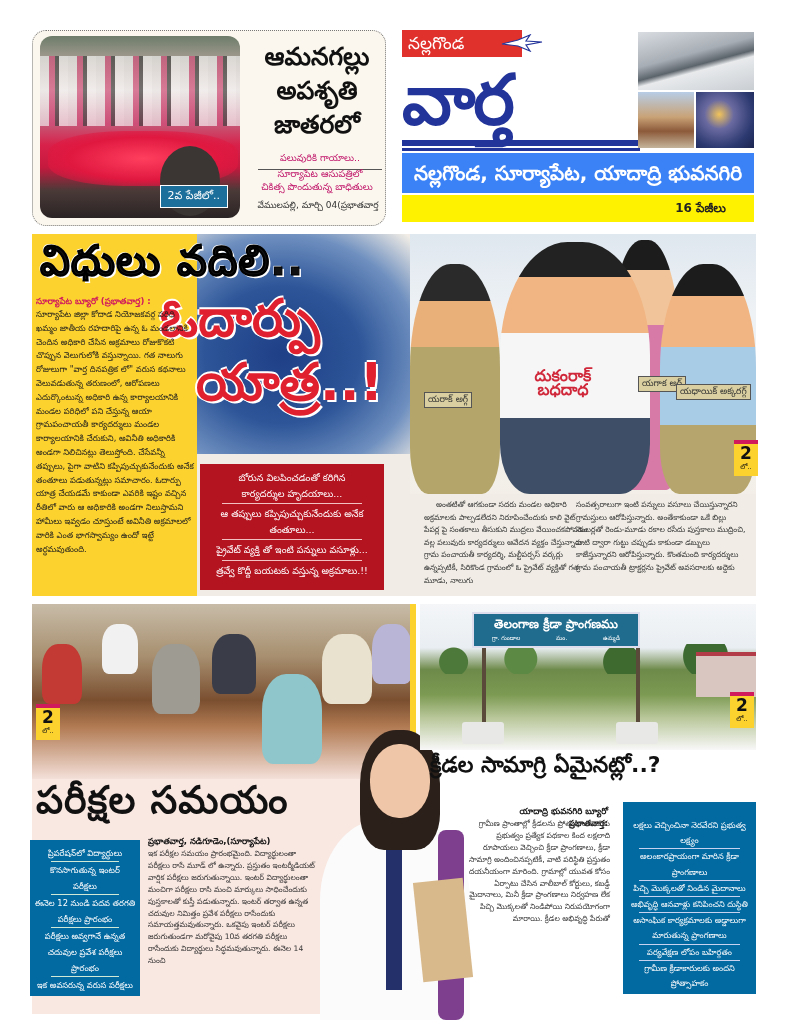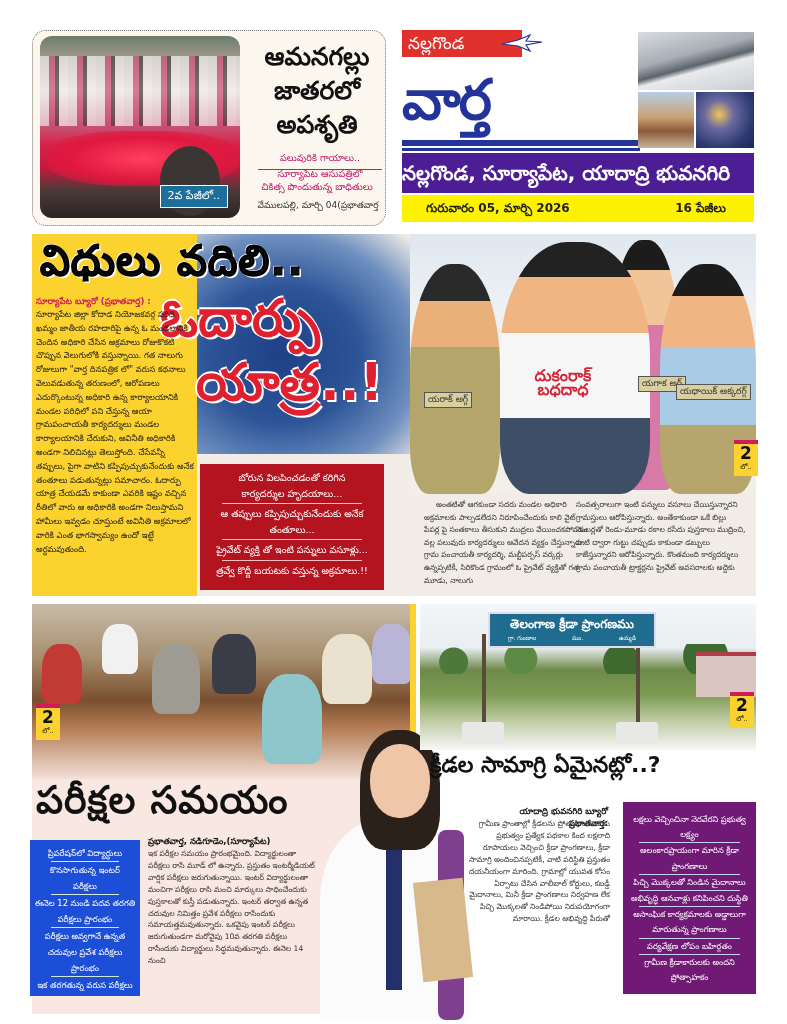--- a/index.html
+++ b/index.html
@@ -31,30 +31,30 @@
       font-size: 25px; line-height: 34px; font-weight: bold; color: #111;
     }
     .teaser-sub1 { left: 258px; top: 152px; width: 124px; text-align:center; font-size: 9.5px; color:#c0156a; border-bottom:1px solid #555; padding-bottom:3px;}
     .teaser-sub2 { left: 258px; top: 168px; width: 124px; text-align:center; font-size: 9.5px; color:#c0156a; }
     .teaser-sub3 { left: 250px; top: 181px; width: 134px; text-align:center; font-size: 9.5px; color:#c0156a; }
     .teaser-dateline { left: 252px; top: 200px; width: 132px; text-align:center; font-size: 9px; color:#333; }
 
     
     .mast-small { left: 402px; top: 30px; width: 120px; height: 27px; background:#e0312c; color:#fff; font-size: 17px; padding: 3px 6px; }
     .mast-bird { left: 500px; top: 34px; width: 44px; height: 18px; }
-    .mast-big { left: 402px; top: 56px; width: 232px; height: 90px; color:#22339a; font-size: 56px; font-weight: bold; line-height: 88px; letter-spacing: -2px; font-family: "DejaVu Sans", sans-serif; }
+    .mast-big { left: 402px; top: 56px; width: 232px; height: 90px; color:#22339a; font-size: 70px; font-weight: bold; line-height: 88px; letter-spacing: -2px; font-family: "DejaVu Sans", sans-serif; }
     .mast-underline1 { left: 402px; top: 140px; width: 238px; height: 6px; background:#22339a; }
     .mast-underline2 { left: 402px; top: 148px; width: 238px; height: 3px; background:#22339a; }
     .mast-img-dam { left: 638px; top: 32px; width: 116px; height: 58px;
       background: linear-gradient(165deg, #d9dde2 0%, #a7adb4 40%, #5c646b 55%, #e8eaec 62%, #c9ced3 100%); }
     .mast-img-temple { left: 638px; top: 92px; width: 56px; height: 56px;
       background: linear-gradient(180deg, #b7cde6 0%, #c9a276 45%, #8c5a3a 70%, #c5b49a 100%); }
     .mast-img-city { left: 696px; top: 92px; width: 58px; height: 56px;
       background: radial-gradient(circle at 40% 40%, #f2c45a 0%, #6a6aa0 30%, #2b3970 70%, #1c2550 100%); }
-    .mast-regions { left: 402px; top: 153px; width: 352px; height: 40px; background:#4c1d95; color:#fff; font-size: 20px; line-height: 40px; font-weight: bold; white-space: nowrap; }
+    .mast-regions { left: 402px; top: 153px; width: 352px; height: 40px; background:#3b82f6; color:#fff; font-size: 20px; line-height: 40px; text-align:center; font-weight: bold; white-space: nowrap; }
     .mast-dateline { left: 402px; top: 195px; width: 352px; height: 27px; background:#fff200; color:#222; font-size: 12px; line-height: 27px; }
     .mast-dateline .date { position:absolute; left: 24px; font-weight: bold; }
     .mast-dateline .pages { position:absolute; right: 28px; font-weight: bold; }
 
     
     .lead { left: 32px; top: 234px; width: 724px; height: 362px; overflow: hidden; background:#f1ede6; }
     .lead-yellow { left: 32px; top: 234px; width: 165px; height: 362px; background:#fcd22f; }
     .lead-blue { left: 190px; top: 234px; width: 230px; height: 220px;
       background: radial-gradient(ellipse at 40% 55%, #1f3f86 0%, #2d5598 40%, #6e8fbf 70%, rgba(240,237,230,0) 95%); }
     .lead-cartoon { left: 410px; top: 234px; width: 346px; height: 260px;
@@ -88,21 +88,21 @@
     .ref-badge .n { display:block; font-size: 17px; font-weight: bold; line-height: 19px; color:#111; }
     .ref-badge .s { display:block; font-size: 7px; line-height: 9px; color:#111; }
 
     
     .exam { left: 32px; top: 604px; width: 384px; height: 410px; background:#f9e7e1; overflow:hidden; }
     .exam-photo { left: 32px; top: 604px; width: 384px; height: 175px; overflow:hidden;
       background: linear-gradient(180deg, #c8bca8 0%, #a78f6f 30%, #7a4f30 55%, #b17a52 70%, #f4e0d9 100%); }
     .student { position:absolute; border-radius: 40% 40% 18% 18%; }
     .exam-yellow-edge { left: 410px; top: 604px; width: 6px; height: 210px; background:#fcd22f; }
     .exam-title { left: 36px; top: 778px; width: 340px; font-size: 38px; font-weight: bold; color:#111; white-space: nowrap; letter-spacing: 1px; }
-    .exam-greenbox { left: 30px; top: 840px; width: 110px; height: 156px; background:#1d4ed8; color:#fff; font-size: 8.3px; text-align:center; padding: 5px 3px; }
+    .exam-greenbox { left: 30px; top: 840px; width: 110px; height: 156px; background:#0369a1; color:#fff; font-size: 8.3px; text-align:center; padding: 5px 3px; }
     .exam-greenbox .ln { line-height: 16px; }
     .exam-greenbox .sep { border-bottom: 1px solid #cfe9d6; margin: 0 18px; }
     .exam-byline { left: 148px; top: 836px; width: 160px; font-size: 8.5px; font-weight: bold; color:#111; }
     .exam-body { left: 148px; top: 848px; width: 172px; font-size: 7.6px; line-height: 11.9px; color:#333; }
     .girl { left: 290px; top: 730px; width: 210px; height: 290px; }
     .girl .hair { position:absolute; left: 70px; top: 0; width: 80px; height: 120px; border-radius: 45% 45% 30% 30%; background:#2b201a; }
     .girl .face { position:absolute; left: 80px; top: 14px; width: 60px; height: 74px; border-radius: 48%; background:#f0c6a8; }
     .girl .shirt { position:absolute; left: 30px; top: 90px; width: 150px; height: 200px; border-radius: 40% 40% 0 0; background:#fbfbfb; }
     .girl .tie { position:absolute; left: 96px; top: 100px; width: 16px; height: 160px; background:#24306a; }
     .girl .strap { position:absolute; left: 148px; top: 100px; width: 26px; height: 190px; background:#7d3f8e; border-radius: 8px; }
@@ -112,63 +112,62 @@
     .sport-photo { left: 420px; top: 604px; width: 336px; height: 146px; overflow:hidden;
       background: linear-gradient(180deg, #f4f6f8 0%, #e9eef2 30%, #6e8a4a 45%, #7c9a52 62%, #b9c79a 78%, #f8f8f8 100%); }
     .sport-photo .trees { position:absolute; left: 0; top: 40px; width: 100%; height: 30px;
       background: radial-gradient(circle at 10% 60%, #4d7a3a 0 14px, transparent 15px),
                   radial-gradient(circle at 30% 50%, #5c8a44 0 16px, transparent 17px),
                   radial-gradient(circle at 60% 60%, #3f6a2f 0 18px, transparent 19px),
                   radial-gradient(circle at 85% 40%, #3d6a30 0 22px, transparent 23px); }
     .sport-photo .bldg { position:absolute; right: 0; top: 48px; width: 60px; height: 45px; background:#d9c6c0; border-top: 4px solid #b23c48; }
     .sport-photo .post { position:absolute; top: 30px; width: 4px; height: 92px; background:#5a4a3a; }
     .sport-photo .base { position:absolute; top: 118px; width: 42px; height: 22px; background:#e8e8e6; border-radius: 3px; }
-    .sport-sign { left: 472px; top: 612px; width: 168px; height: 36px; background:#206c8e; color:#fff; border: 2px solid #dde; text-align:center;margin-left:16px; }
+    .sport-sign { left: 472px; top: 612px; width: 168px; height: 36px; background:#206c8e; color:#fff; border: 2px solid #dde; text-align:center; }
     .sport-sign .t { font-size: 12px; font-weight: bold; line-height: 20px; }
     .sport-sign .s { font-size: 6px; display:flex; justify-content: space-around; }
     .sport-title { left: 430px; top: 752px; width: 330px; font-size: 22px; font-weight: bold; color:#111; white-space: nowrap; }
     .sport-byline { left: 478px; top: 806px; width: 130px; font-size: 8.5px; font-weight: bold; color:#111; text-align:right; }
     .sport-body { left: 460px; top: 818px; width: 150px; font-size: 7.6px; line-height: 11.9px; color:#333; text-align: right; }
-    .sport-bluebox { left: 623px; top: 802px; width: 133px; height: 192px; background:#701a75; color:#fff; font-size: 8.2px; text-align:center; padding: 10px 2px; }
+    .sport-bluebox { left: 623px; top: 802px; width: 133px; height: 192px; background:#0369a1; color:#fff; font-size: 8.2px; text-align:center; padding: 16px 2px; }
     .sport-bluebox .ln { line-height: 15.2px; }
     .sport-bluebox .sep { border-bottom: 1px solid #c7d2f0; margin: 0 14px; }
   </style>
 </head>
 <body>
 
 <div class="abs teaser"></div>
 <div class="abs teaser-photo">
   <div class="crowd"></div>
   <div class="embers"></div>
   <div class="head"></div>
   <div class="pageref">2వ పేజీలో..</div>
 </div>
 <div class="abs teaser-title">
   <div>ఆమనగల్లు</div>
+  <div>అపశృతి</div>
   <div>జాతరలో</div>
-  <div>అపశృతి</div>
 </div>
 <div class="abs teaser-sub1">పలువురికి గాయాలు..</div>
 <div class="abs teaser-sub2">సూర్యాపేట ఆసుపత్రిలో</div>
 <div class="abs teaser-sub3">చికిత్స పొందుతున్న బాధితులు</div>
 <div class="abs teaser-dateline">వేములపల్లి, మార్చి 04(ప్రభాతవార్త</div>
 
 <div class="abs mast-small">నల్లగొండ</div>
 <svg class="abs mast-bird" viewBox="0 0 44 18">
   <path d="M2 10 L18 6 L30 1 L26 7 L42 8 L26 11 L30 17 L18 12 Z" fill="#fff" stroke="#22339a" stroke-width="1.2"></path>
 </svg>
 <div class="abs mast-big">వార్త</div>
 <div class="abs mast-underline1"></div>
 <div class="abs mast-underline2"></div>
 <div class="abs mast-img-dam"></div>
 <div class="abs mast-img-temple"></div>
 <div class="abs mast-img-city"></div>
 <div class="abs mast-regions">నల్లగొండ, సూర్యాపేట, యాదాద్రి భువనగిరి</div>
 <div class="abs mast-dateline">
-  <span class="date">గురువారం 05, మార్చి 2026</span>
   <span class="pages">16 పేజీలు</span>
 </div>
 
 <div class="abs lead"></div>
 <div class="abs lead-blue"></div>
 <div class="abs lead-yellow"></div>
 <div class="abs lead-cartoon">
   <div class="fig f1"></div>
   <div class="fig f3"></div>
   <div class="fig f2"></div>
@@ -230,21 +229,21 @@
   <div class="ln">కొనసాగుతున్న ఇంటర్</div>
   <div class="ln">పరీక్షలు</div>
   <div class="sep"></div>
   <div class="ln">ఈనెల 12 నుండి పదవ తరగతి</div>
   <div class="ln">పరీక్షలు ప్రారంభం</div>
   <div class="sep"></div>
   <div class="ln">పరీక్షలు అవ్వగానే ఉన్నత</div>
   <div class="ln">చదువుల ప్రవేశ పరీక్షలు</div>
   <div class="ln">ప్రారంభం</div>
   <div class="sep"></div>
-  <div class="ln">ఇక తరగతున్న వరుస పరీక్షలు</div>
+  <div class="ln">ఇక అవసరున్న వరుస పరీక్షలు</div>
 </div>
 <div class="abs exam-byline">ప్రభాతవార్త, నడిగూడెం,(సూర్యాపేట)</div>
 <div class="abs exam-body">ఇక పరీక్షల సమయం ప్రారంభమైంది. విద్యార్థులంతా పరీక్షలు రాసే మూడ్ లో ఉన్నారు. ప్రస్తుతం ఇంటర్మీడియట్ వార్షిక పరీక్షలు జరుగుతున్నాయి. ఇంటర్ విద్యార్థులంతా మంచిగా పరీక్షలు రాసి మంచి మార్కులు సాధించేందుకు పుస్తకాలతో కుస్తీ పడుతున్నారు. ఇంటర్ తర్వాత ఉన్నత చదువుల నిమిత్తం ప్రవేశ పరీక్షలు రాసేందుకు సమాయత్తమవుతున్నారు. ఒకవైపు ఇంటర్ పరీక్షలు జరుగుతుండగా మరోవైపు 10వ తరగతి పరీక్షలు రాసేందుకు విద్యార్థులు సిద్ధమవుతున్నారు. ఈనెల 14 నుంచి</div>
 <div class="abs girl">
   <div class="shirt"></div>
   <div class="strap"></div>
   <div class="tie"></div>
   <div class="book"></div>
   <div class="hair"></div>
   <div class="face"></div>

